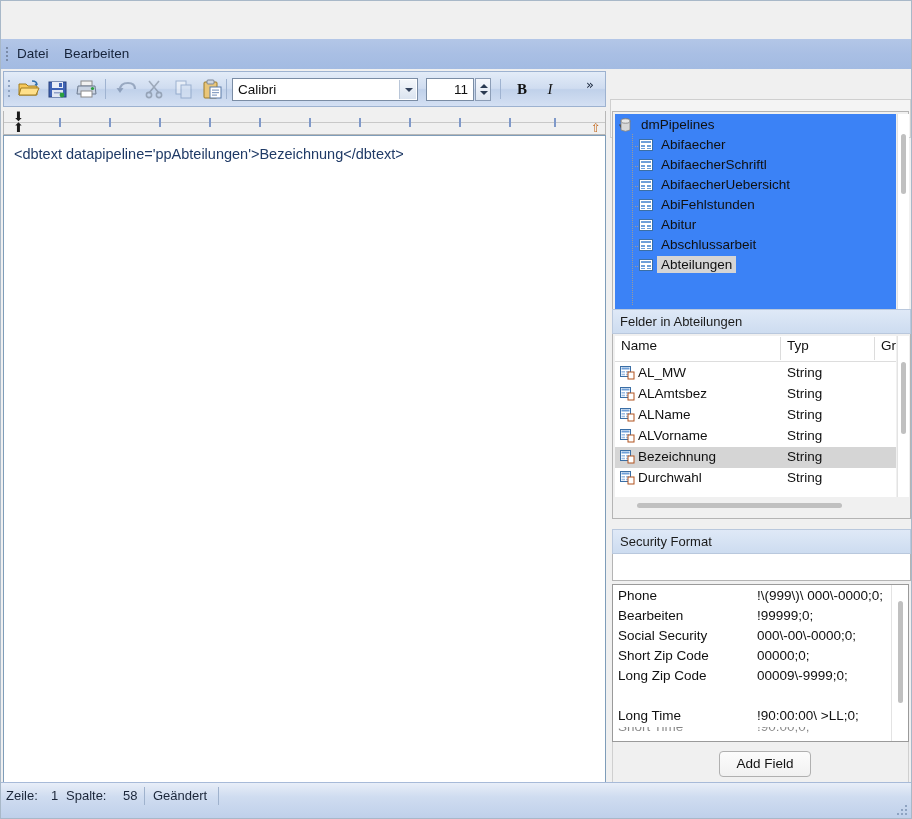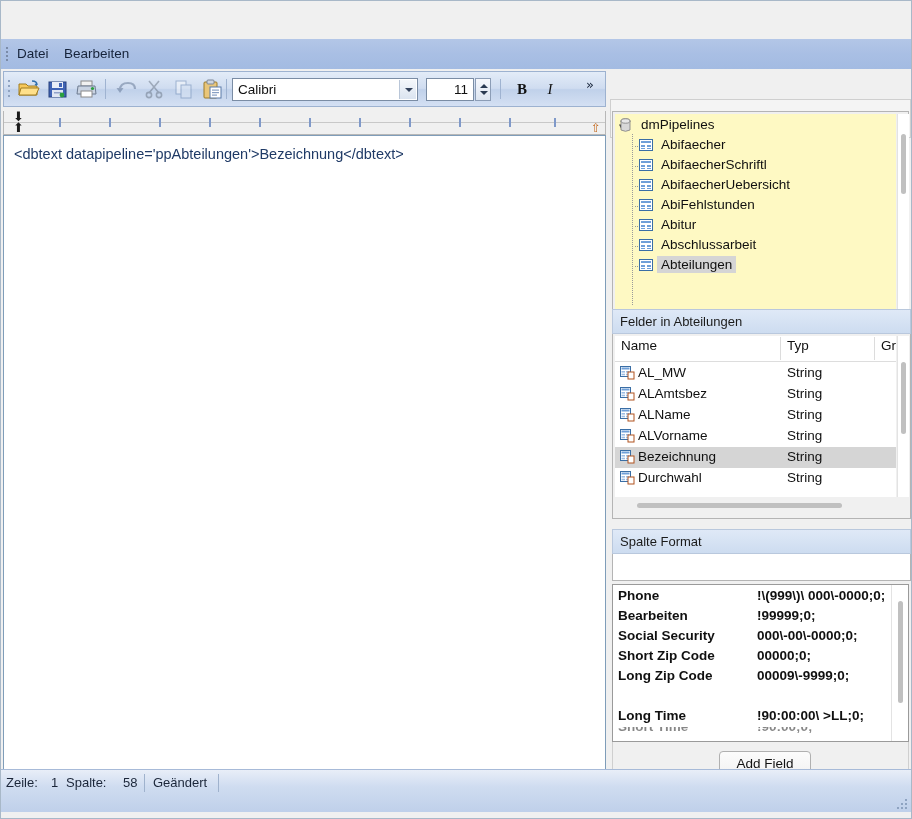--- a/index.html
+++ b/index.html
@@ -278,23 +278,23 @@
     left: 10px; top: 10px;
     font-size: 14.5px;
     color: #1f3a66;
     white-space: pre;
     font-family: "Liberation Sans", sans-serif;
   }
 
   
   .statusbar {
     position: absolute;
-    left: 0; bottom: 6px;
+    left: 0; bottom: 0;
     width: 100%;
-    height: 43px;
+    height: 36px;
     background: linear-gradient(to bottom,#e8eef8 0%,#cfdcf0 40%, #bfd0ea 100%);
     border-top: 1px solid #a7bad8;
     box-sizing: border-box;
     text-decoration: underline;
   }
   .st {
     position: absolute;
     top: 5px;
     font-size: 13px;
     color: #1b2639;
@@ -361,21 +361,21 @@
     left: 2px; top: 40px;
     width: 297px; height: 255px;
     background: #f0f0f0;
     border: 1px solid #b4b4b4;
     box-sizing: border-box;
   }
   .treeinner {
     position: absolute;
     left: 2px; top: 2px;
     width: 281px; height: 230px;
-    background: #fef9c3;
+    background: #3b82f6;
     overflow: hidden;
   }
   .tnode {
     position: absolute;
     height: 20px;
     font-size: 13.5px;
     color: #101010;
     white-space: nowrap;
   }
   .tnode .lbl { position: absolute; left: 26px; top: 1px; }
@@ -541,21 +541,20 @@
     box-sizing: border-box;
   }
   .dflist {
     position: absolute;
     left: 2px; top: 513px;
     width: 297px; height: 158px;
     background: #ffffff;
     border: 1px solid #9a9a9a;
     box-sizing: border-box;
     overflow: hidden;
-    font-weight: bold;
   }
   .dfrow {
     position: absolute;
     left: 0;
     width: 278px;
     height: 20px;
   }
   .dfname {
     position: absolute;
     left: 5px; top: 1px;
@@ -977,21 +976,21 @@
           <div class="vthumb" style="top:26px;height:72px;"></div>
         </div>
         <div class="hscroll-track" style="left:2px;top:165px;width:293px;height:14px;">
           <div class="hthumb" style="left:22px;top:4px;width:205px;"></div>
         </div>
       </div>
     </div>
 
     <div class="dfbox">
       <div class="grp-header">
-        <div class="t">Spalte Format</div>
+        <div class="t">Security Format</div>
       </div>
       <div class="dfedit">
         <div style="position:absolute;left:6px;top:4px;font-size:13.5px;color:#101010;"></div>
       </div>
     </div>
 
     <div class="dflist">
       <div class="dfrow" style="top:2px;">
         <span class="dfname">Phone</span>
         <span class="dfval">!\(999\)\ 000\-0000;0;</span>

